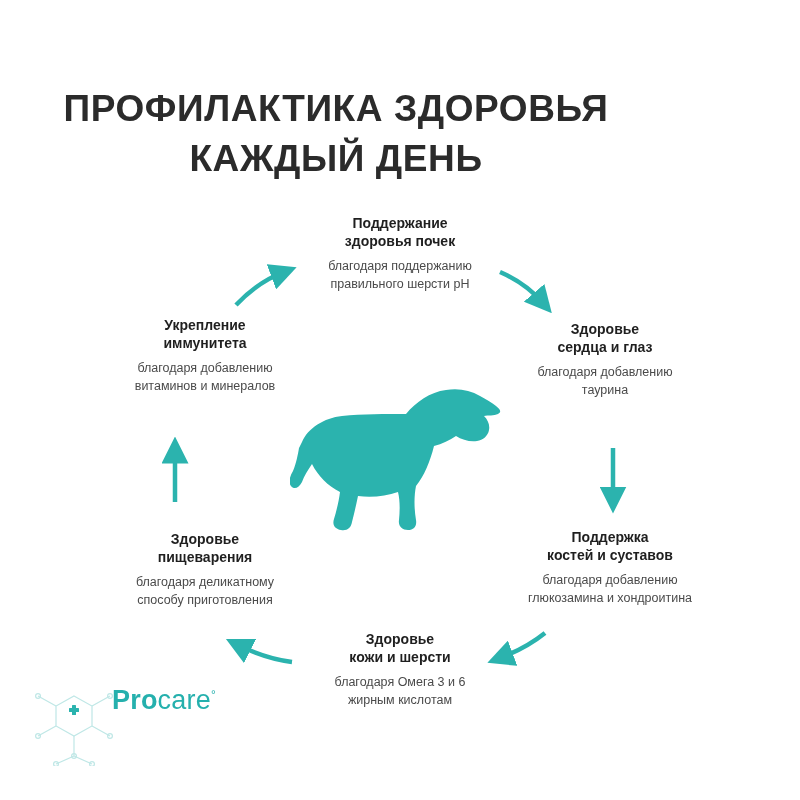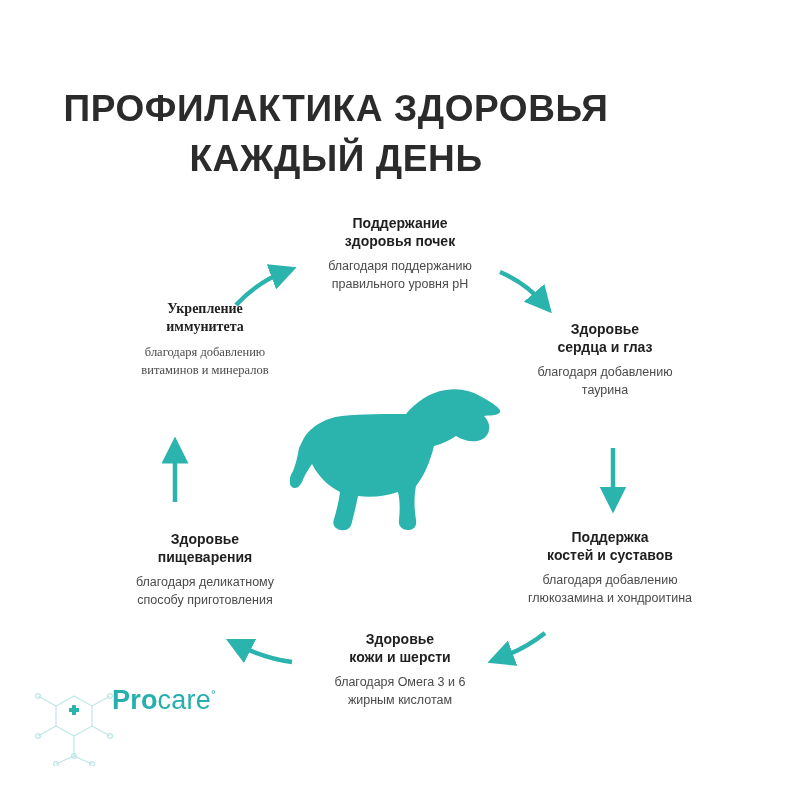--- a/index.html
+++ b/index.html
@@ -67,21 +67,21 @@
     line-height: 1.45;
     white-space: pre-line;
   }
 
   
   .node-kidney   { top: 214px; left: 285px; width: 230px; }
   .node-heart    { top: 320px; left: 505px; width: 200px; }
   .node-bones    { top: 528px; left: 495px; width: 230px; }
   .node-skin     { top: 630px; left: 290px; width: 220px; }
   .node-digest   { top: 530px; left: 100px; width: 210px; }
-  .node-immune   { top: 300px; left: 100px; width: 210px; font-family: Liberation Serif, serif; }
+  .node-immune   { top: 316px; left: 100px; width: 210px; }
 
   
   .dog {
     position: absolute;
     left: 290px;
     top: 378px;
     width: 220px;
     height: 165px;
   }
 
@@ -140,21 +140,21 @@
         C47,131 49,122 50,114 C38,108 28,98 22,86
         C18,92 14,98 12,104 C9,110 4,112 1,108 C-2,104 0,98 3,93
         C6,86 8,76 9,70 Z"></path>
     </svg>
   </div>
 
   <div class="node node-kidney">
     <div class="head">Поддержание
 здоровья почек</div>
     <div class="sub">благодаря поддержанию
-правильного уровня pH</div>
+правильного шерсти pH</div>
   </div>
 
   <div class="node node-heart">
     <div class="head">Здоровье
 сердца и глаз</div>
     <div class="sub">благодаря добавлению
 таурина</div>
   </div>
 
   <div class="node node-bones">

